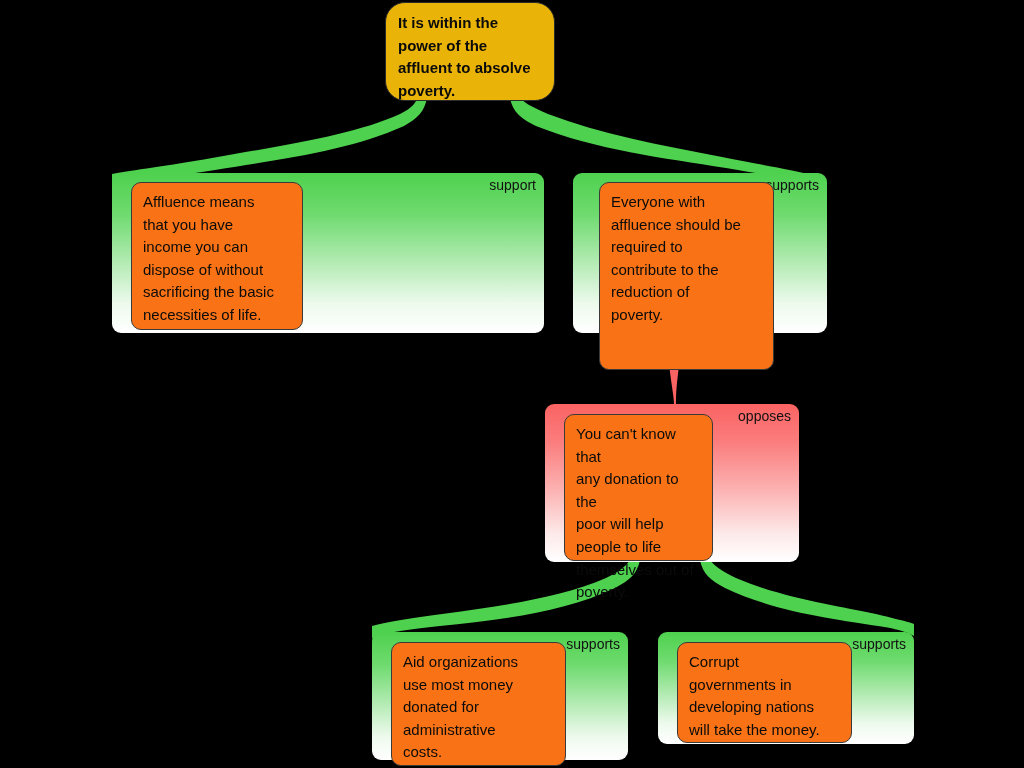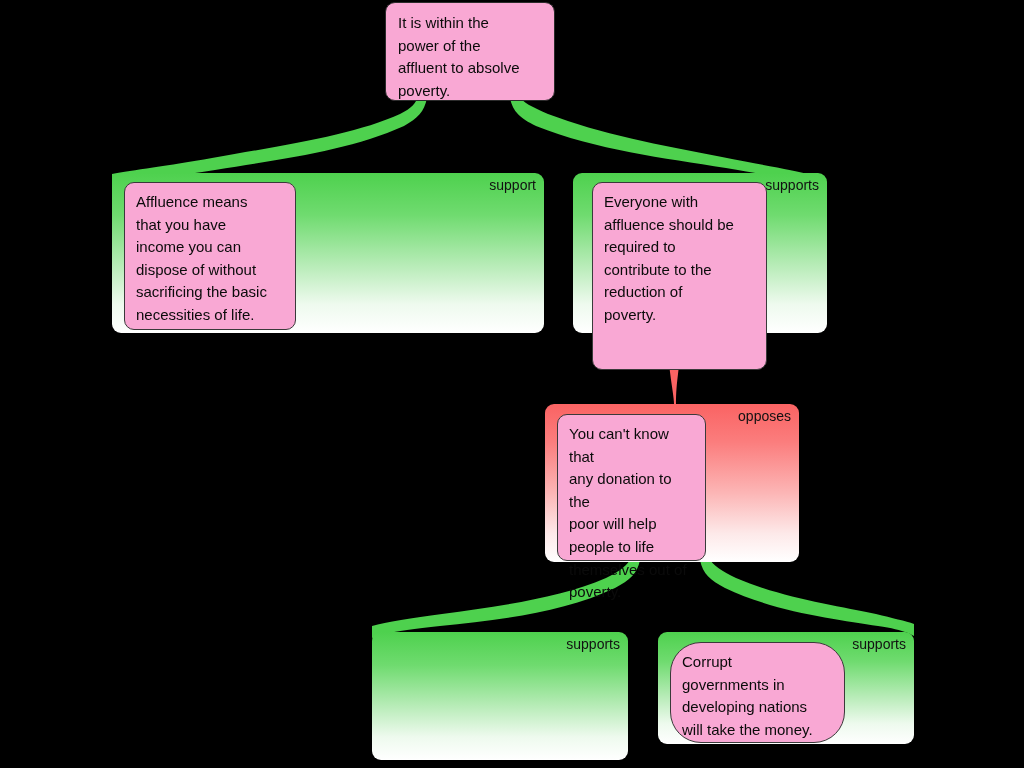--- a/index.html
+++ b/index.html
@@ -31,44 +31,46 @@
     border-radius: 9px;
     z-index: 2;
   }
   .claim-box.support {
     background: linear-gradient(to bottom, #4ed14e 0%, #6fdb6f 26%, #b8ecb8 58%, #eefaee 82%, #ffffff 100%);
   }
   .claim-box.oppose {
     background: linear-gradient(to bottom, #fa6363 0%, #fb7d7d 24%, #fcb5b5 56%, #fde9e9 82%, #ffffff 100%);
   }
   .claim-box.root {
-    background: #f9a8d4;
+    background: #eab308;
     border: 1px solid #2b2b2b;
-    border-radius: 10px;
+    border-radius: 20px;
+    font-weight: bold;
   }
 
   
   .relation-label {
     position: absolute;
     top: 5px;
     right: 8px;
     font-size: 14px;
     line-height: 14px;
     color: #111111;
     white-space: nowrap;
   }
 
   
   .card {
     position: absolute;
     box-sizing: border-box;
-    background: #f9a8d4;
+    background: #f97316;
     border: 1px solid #3a3a3a;
     border-radius: 10px;
     z-index: 3;
+    margin-left: 7px;
   }
   .card-text, .root-text {
     font-size: 15px;
     line-height: 22.6px;
     color: #0b0b0b;
     padding: 8px 11px 0 11px;
     white-space: pre-line;
   }
   .root-text {
     padding: 9px 12px 0 12px;
@@ -181,24 +183,31 @@
 any donation to the
 poor will help
 people to life
 themselves out of
 poverty.</div>
   </div>
 
   <div class="claim-box support" style="left:372px; top:632px; width:256px; height:128px;">
     <span class="relation-label">supports</span>
   </div>
+  <div class="card" style="left:384px; top:642px; width:175px; height:124px;">
+    <div class="card-text">Aid organizations
+use most money
+donated for
+administrative
+costs.</div>
+  </div>
 
   <div class="claim-box support" style="left:658px; top:632px; width:256px; height:112px;">
     <span class="relation-label">supports</span>
   </div>
-  <div class="card" style="left:670px; top:642px; width:175px; height:101px;border-radius:31px;">
+  <div class="card" style="left:670px; top:642px; width:175px; height:101px;">
     <div class="card-text">Corrupt
 governments in
 developing nations
 will take the money.</div>
   </div>
 
 </div>
 
 </body></html>

